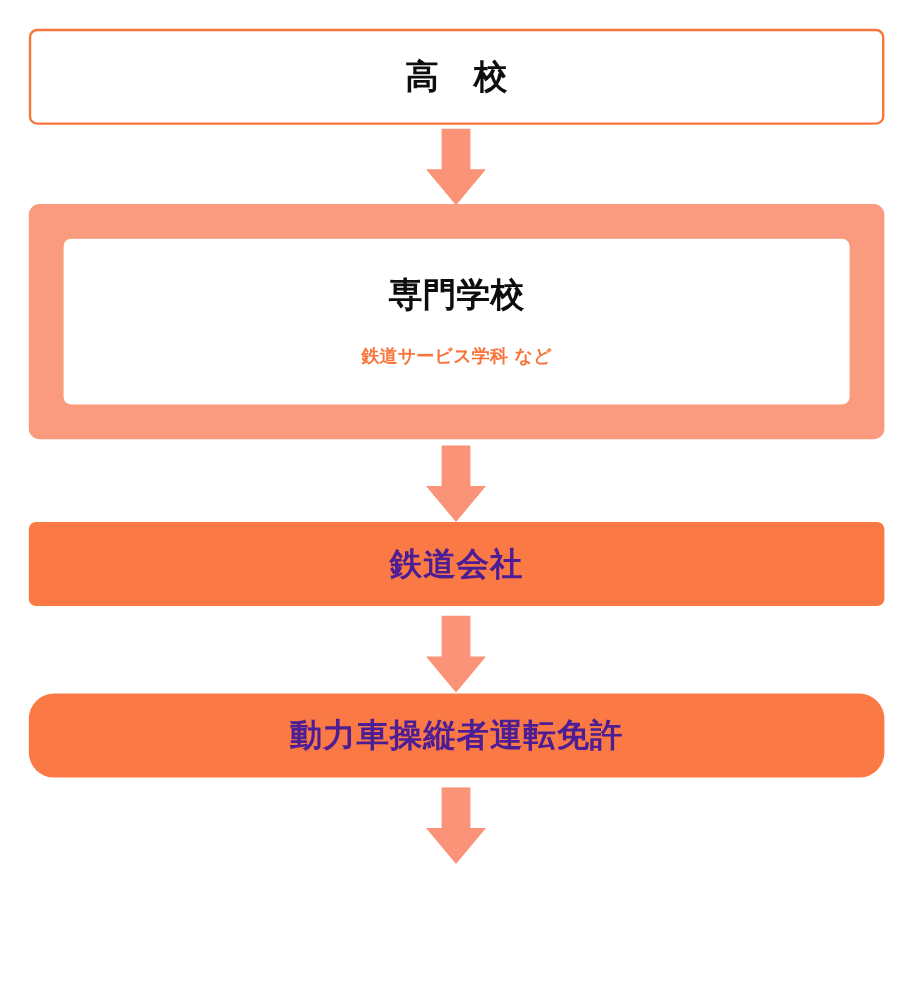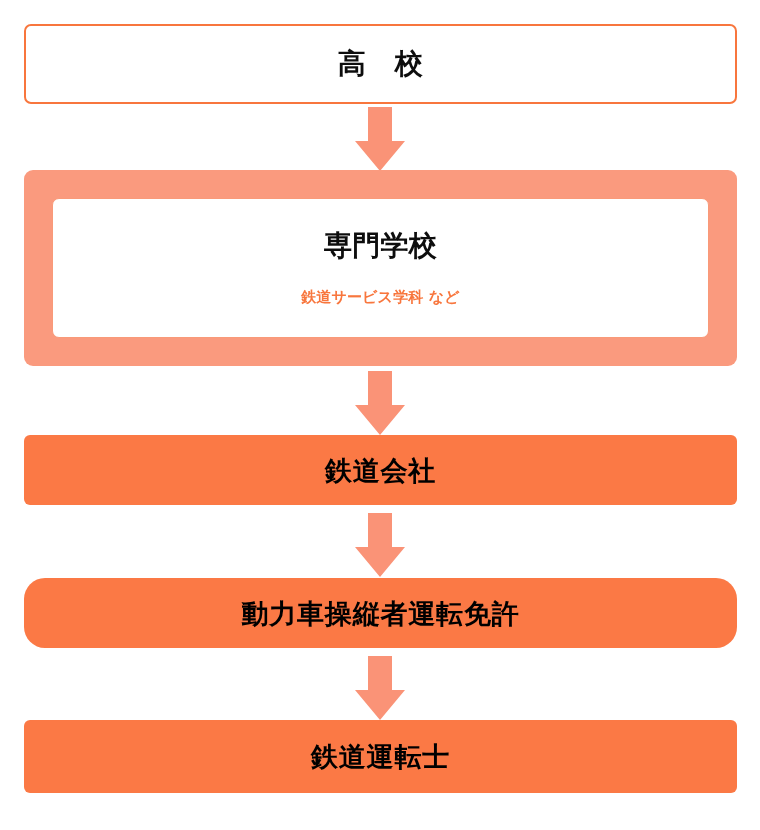--- a/index.html
+++ b/index.html
@@ -49,21 +49,21 @@
     line-height: 1;
     letter-spacing: 0.02em;
   }
 
   
   .node--filled {
     background: #fb7945;
     border-radius: 6px;
   }
   .node--filled .node-title {
-    color: #000000;
+    color: #4c1d95;
     font-size: 27px;
     font-weight: 700;
     line-height: 1;
     letter-spacing: 0.03em;
   }
 
   
   .group {
     position: absolute;
     left: 24px;
@@ -161,17 +161,14 @@
   <div class="node node--filled" style="top:578px; height:70px;border-radius:21px;">
     <span class="node-title">動力車操縦者運転免許</span>
   </div>
 
   <div class="arrow" style="top:656px; height:64px;">
     <svg viewBox="0 0 50 64" preserveAspectRatio="none" aria-hidden="true">
       <polygon points="13,0 37,0 37,34 50,34 25,64 0,34 13,34" fill="#fa9377"></polygon>
     </svg>
   </div>
 
-  <div class="node node--filled" style="top:720px; height:73px;">
-    <span class="node-title">鉄道運転士</span>
-  </div>
 
 </div>
 
 </body></html>

